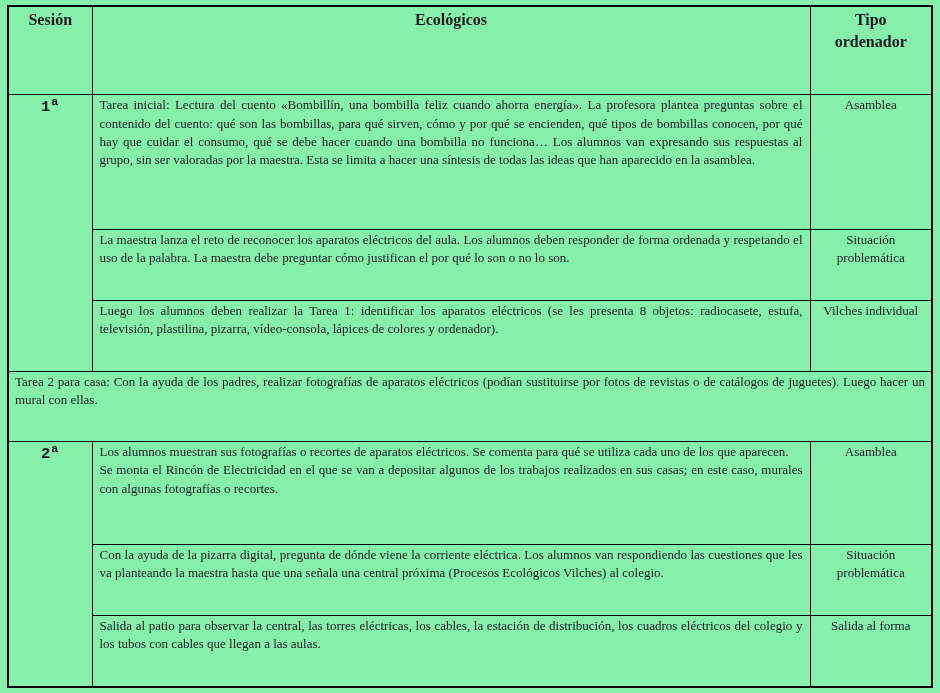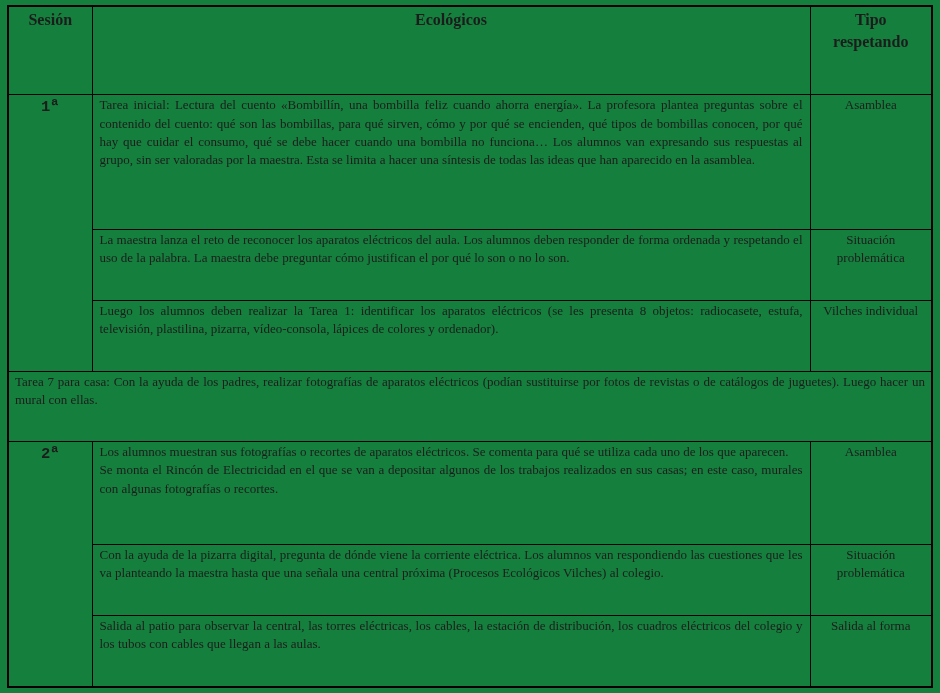--- a/index.html
+++ b/index.html
@@ -7,21 +7,21 @@
     padding: 0;
     background: #ffffff;
     font-family: "Liberation Serif", "DejaVu Serif", serif;
     color: #1c1c1c;
   }
   .page {
     width: 940px;
     height: 693px;
     box-sizing: border-box;
     padding: 5px 7px;
-    background: #15803d;
+    background: #86efac;
   }
   table.sessions {
     width: 100%;
     height: 100%;
     border-collapse: collapse;
     border: 2px solid #000;
     table-layout: fixed;
   }
   col.col-session { width: 84px; }
   col.col-type    { width: 122px; }
@@ -70,39 +70,39 @@
     <colgroup>
       <col class="col-session">
       <col class="col-desc">
       <col class="col-type">
     </colgroup>
 
     <tbody>
         <tr>
       <th>Sesión</th>
       <th>Ecológicos</th>
-      <th>Tipo respetando</th>
+      <th>Tipo ordenador</th>
     </tr>
 
     <tr>
       <td class="session" rowspan="3">1ª</td>
       <td class="desc">Tarea inicial: Lectura del cuento «Bombillín, una bombilla feliz cuando ahorra energía». La profesora plantea preguntas sobre el contenido del cuento: qué son las bombillas, para qué sirven, cómo y por qué se encienden, qué tipos de bombillas conocen, por qué hay que cuidar el consumo, qué se debe hacer cuando una bombilla no funciona… Los alumnos van expresando sus respuestas al grupo, sin ser valoradas por la maestra. Esta se limita a hacer una síntesis de todas las ideas que han aparecido en la asamblea.</td>
       <td class="type">Asamblea</td>
     </tr>
     <tr>
       <td class="desc">La maestra lanza el reto de reconocer los aparatos eléctricos del aula. Los alumnos deben responder de forma ordenada y respetando el uso de la palabra. La maestra debe preguntar cómo justifican el por qué lo son o no lo son.</td>
       <td class="type">Situación problemática</td>
     </tr>
     <tr>
       <td class="desc">Luego los alumnos deben realizar la Tarea 1: identificar los aparatos eléctricos (se les presenta 8 objetos: radiocasete, estufa, televisión, plastilina, pizarra, vídeo-consola, lápices de colores y ordenador).</td>
       <td class="type">Vilches individual</td>
     </tr>
 
     <tr>
-      <td class="homework" colspan="3">Tarea 7 para casa: Con la ayuda de los padres, realizar fotografías de aparatos eléctricos (podían sustituirse por fotos de revistas o de catálogos de juguetes). Luego hacer un mural con ellas.</td>
+      <td class="homework" colspan="3">Tarea 2 para casa: Con la ayuda de los padres, realizar fotografías de aparatos eléctricos (podían sustituirse por fotos de revistas o de catálogos de juguetes). Luego hacer un mural con ellas.</td>
     </tr>
 
     <tr>
       <td class="session" rowspan="3">2ª</td>
       <td class="desc">Los alumnos muestran sus fotografías o recortes de aparatos eléctricos. Se comenta para qué se utiliza cada uno de los que aparecen.
 Se monta el Rincón de Electricidad en el que se van a depositar algunos de los trabajos realizados en sus casas; en este caso, murales con algunas fotografías o recortes.</td>
       <td class="type">Asamblea</td>
     </tr>
     <tr>
       <td class="desc">Con la ayuda de la pizarra digital, pregunta de dónde viene la corriente eléctrica. Los alumnos van respondiendo las cuestiones que les va planteando la maestra hasta que una señala una central próxima (Procesos Ecológicos Vilches) al colegio.</td>

